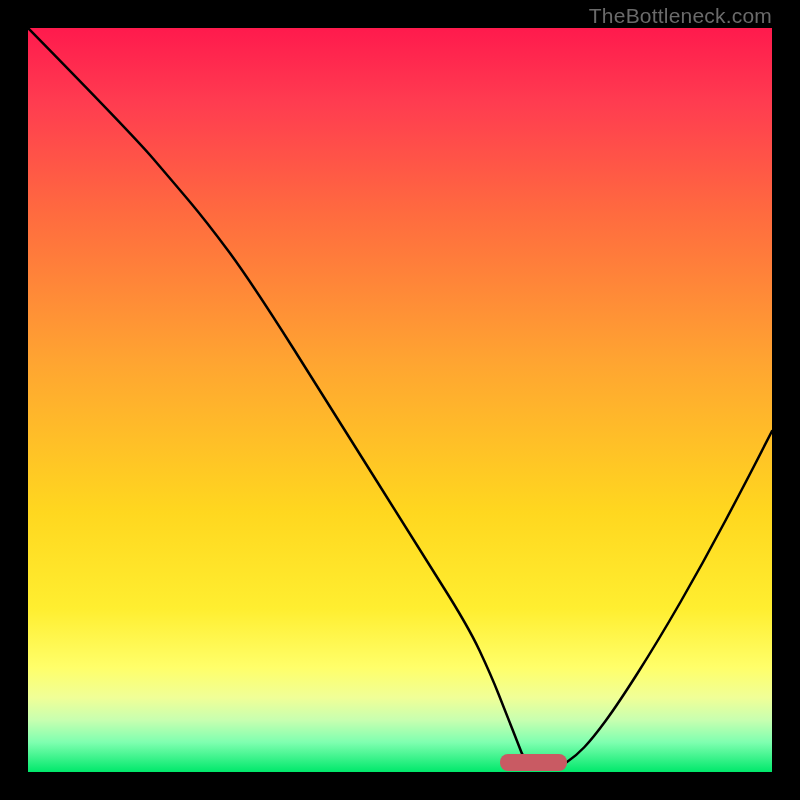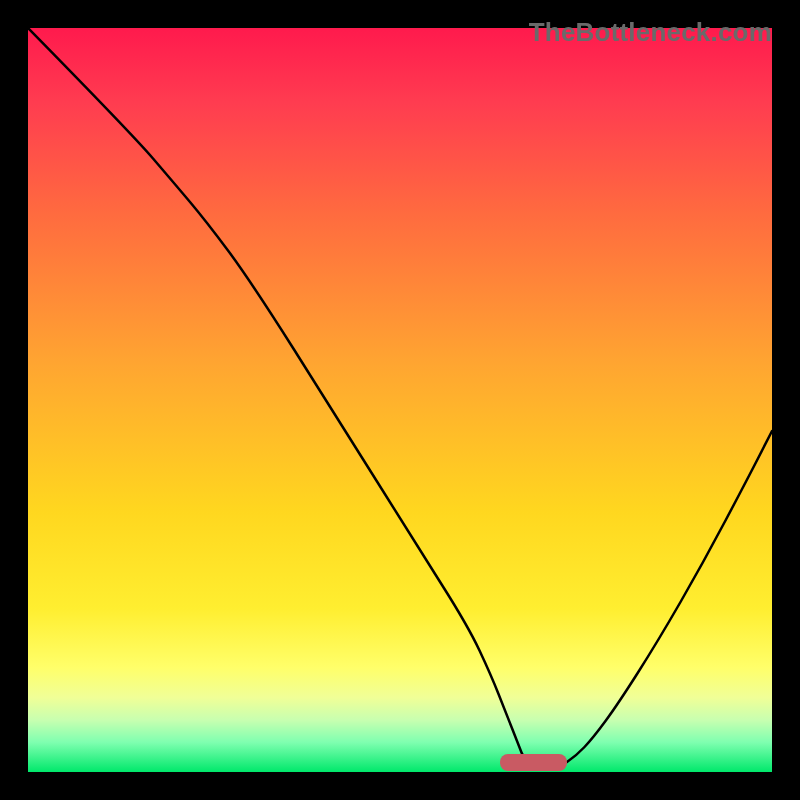--- a/index.html
+++ b/index.html
@@ -46,24 +46,23 @@
     position: absolute;
     background: #c95a63;
     border-radius: 8px;
   }
   .watermark {
     position: absolute;
     top: 4px;
     right: 28px;
     color: #6a6a6a;
     font-family: Arial, Helvetica, sans-serif;
-    font-size: 26px;
-    font-weight: 700;
+    font-size: 21px;
+    font-weight: 400;
     letter-spacing: 0.2px;
-    margin-top: 13px;
   }
 </style>
 </head>
 <body>
 
 <div class="container">
 
   <div class="plot-area">
     <svg class="curve-svg" viewBox="0 0 744 744" preserveAspectRatio="none">
       <path id="curve-path" d="M 0 0 Q 104 106 125 130.5 Q 146 155 162 174 Q 178 193 200 222.5 Q 222 252 266 321.5 Q 310 391 349 453.5 Q 388 516 414 557 Q 440 598 451.5 622.5 Q 463 647 470.5 666 Q 478 685 484.5 701.5 Q 491 718 493.5 724.5 Q 496 731 500.5 735.5 Q 505 740 510 741 Q 515 742 522.5 741 Q 530 740 539 734 Q 548 728 556.5 719 Q 565 710 577.5 693 Q 590 676 610 644.5 Q 630 613 652.5 574 Q 675 535 697.5 492.5 Q 720 450 732 426.5 T 744 403" fill="none" stroke="#000" stroke-width="2.5" stroke-linejoin="round" stroke-linecap="round"></path>

